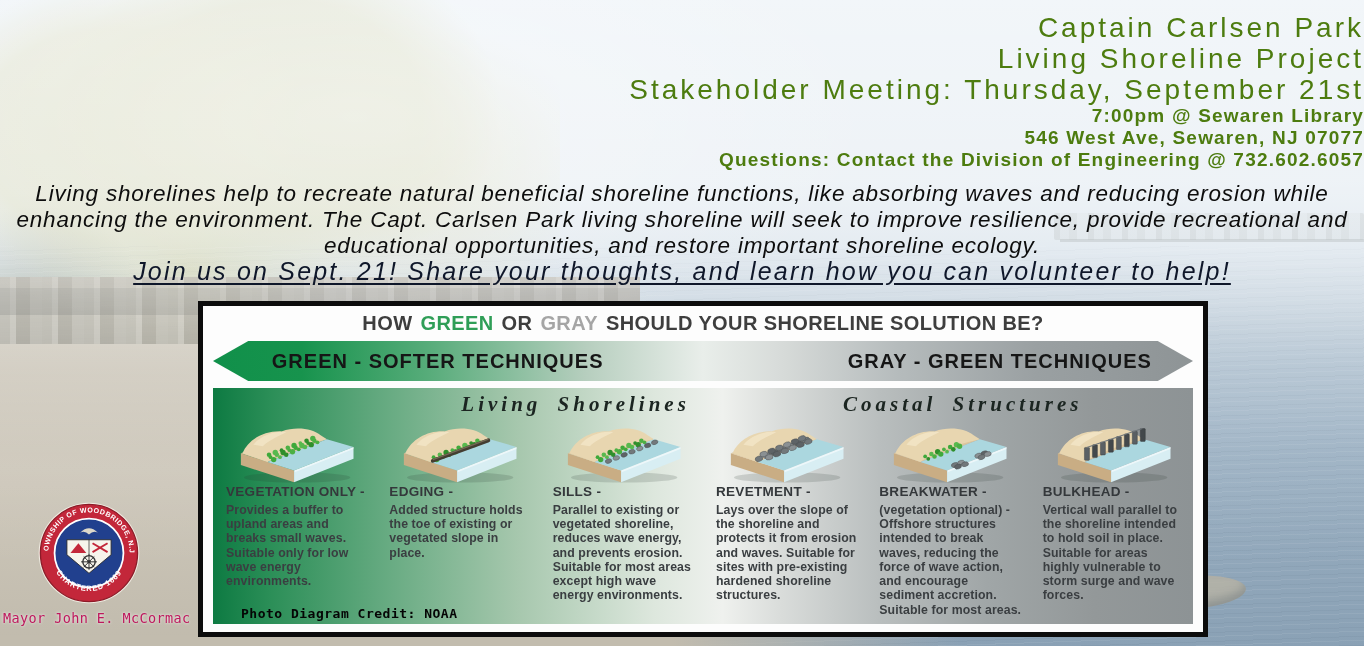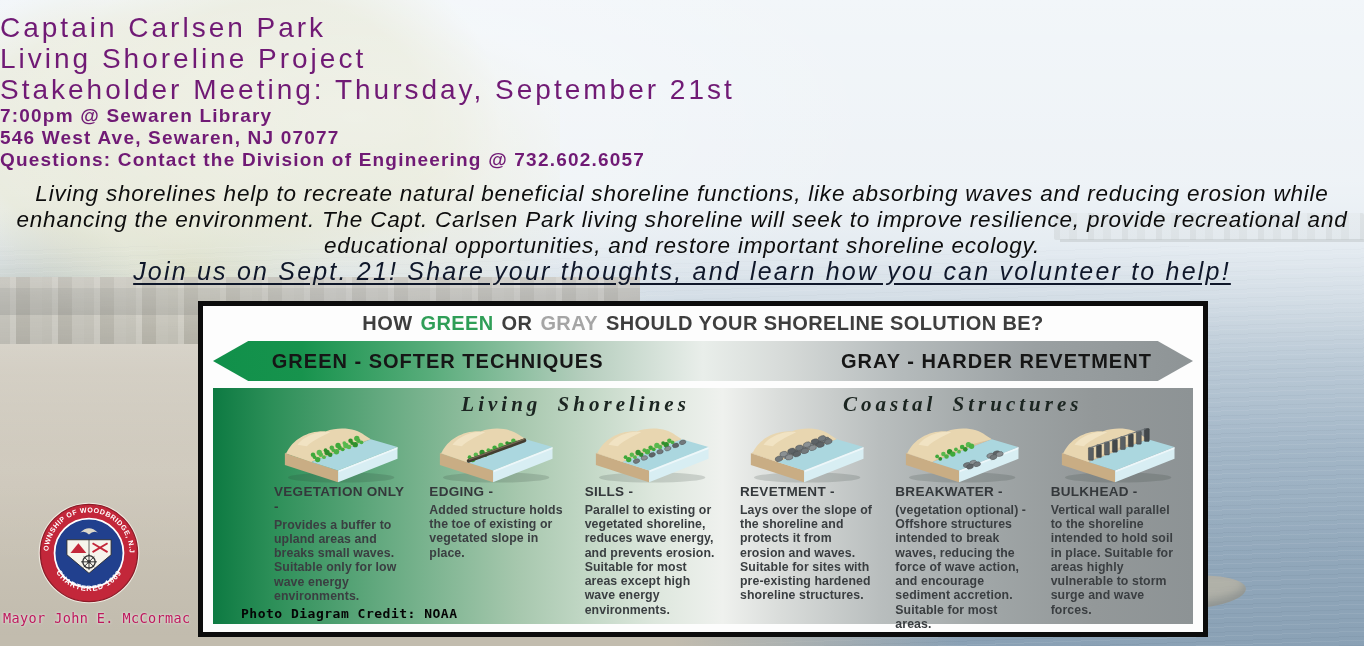--- a/index.html
+++ b/index.html
@@ -34,21 +34,21 @@
   .beach-bottom{left:0;top:636px;width:960px;height:10px;
     background:linear-gradient(90deg,#c2bcae 0%,#c2bcae 70%,rgba(194,188,174,0) 100%);}
   .rock{right:118px;top:576px;width:112px;height:33px;background:#b9b4a5;border-radius:50%;
     opacity:.8;transform:rotate(-4deg);box-shadow:inset 0 -6px 8px rgba(70,80,85,.35);}
   .wash{inset:0;background:
       radial-gradient(ellipse 760px 320px at 26% 18%,rgba(255,255,255,.35),rgba(255,255,255,0) 72%),
       linear-gradient(180deg,rgba(255,255,255,.66) 0%,rgba(255,255,255,.60) 30%,rgba(255,255,255,.45) 45%,
         rgba(255,255,255,.22) 57%,rgba(255,255,255,.08) 70%,rgba(255,255,255,0) 88%);}
 
   
-  .title-block{position:absolute;top:12px;left:0;right:8px;text-align:left;color:#701a75;}
+  .title-block{position:absolute;top:12px;left:0;right:0;text-align:right;color:#4d7c0f;}
   .t-main{font-size:28px;line-height:31px;letter-spacing:3px;}
   .t-sub{font-size:19px;line-height:22px;font-weight:700;letter-spacing:1.2px;}
   .t-sub:first-of-type{margin-top:3px;}
 
   .intro{position:absolute;top:181px;left:8px;right:8px;text-align:center;
     font-style:italic;font-size:22.5px;line-height:26px;letter-spacing:.8px;color:#0d0d0d;}
   .join{position:absolute;top:257px;left:0;right:0;text-align:center;font-style:italic;
     font-size:25px;letter-spacing:2.2px;color:#0f172a;text-decoration:underline;text-underline-offset:3px;}
 
   
@@ -71,21 +71,21 @@
   .grad{position:absolute;left:10px;right:10px;top:82px;bottom:8px;
     background:linear-gradient(90deg,#0d7a42 0%,#2c8f58 6%,#63a97f 17%,#a6c7ad 31%,#dde7dd 45%,
       #eff1ee 52%,#d9dcda 58%,#b9bebe 68%,#a0a6a7 79%,#939899 90%,#8d9395 100%);}
   .band{position:relative;height:34px;}
   .band span{position:absolute;top:4px;transform:translateX(-50%);white-space:nowrap;
     font-family:"Liberation Serif",serif;font-style:italic;font-weight:700;font-size:21px;
     letter-spacing:4px;word-spacing:7px;color:#1b2521;}
   .sec-left{left:37%;}
   .sec-right{left:76.5%;}
 
-  .cols{position:absolute;left:0;right:0;top:34px;bottom:0;display:flex;padding-left:48px;}
+  .cols{position:absolute;left:0;right:0;top:34px;bottom:0;display:flex;}
   .col{flex:1 1 0;padding:0 8px 0 13px;min-width:0;}
   .illo{display:block;width:100%;height:61px;}
   .col h3{margin:2px 0 3px;font-size:13.5px;font-weight:700;line-height:1.1;
     letter-spacing:.3px;color:#34383b;}
   .col p{margin:0;font-size:12.3px;font-weight:700;line-height:1.16;
     letter-spacing:.1px;color:#3a3e41;}
   .credit{position:absolute;left:28px;bottom:3px;font-family:"DejaVu Sans Mono",monospace;
     font-size:13px;font-weight:700;letter-spacing:.5px;color:#050505;}
 
   
@@ -123,21 +123,21 @@
   <div class="intro">Living shorelines help to recreate natural beneficial shoreline functions, like absorbing waves and reducing erosion while enhancing the environment. The Capt. Carlsen Park living shoreline will seek to improve resilience, provide recreational and educational opportunities, and restore important shoreline ecology.</div>
   <div class="join">Join us on Sept. 21! Share your thoughts, and learn how you can volunteer to help!</div>
 
   <div class="panel">
     <div class="q">
       <span>HOW</span><span class="qgreen">GREEN</span><span>OR</span><span class="qgray">GRAY</span><span>SHOULD YOUR SHORELINE SOLUTION BE?</span>
     </div>
 
     <div class="arrow">
       <span class="al">GREEN - SOFTER TECHNIQUES</span>
-      <span class="ar">GRAY - HARDER REVETMENT</span>
+      <span class="ar">GRAY - GREEN TECHNIQUES</span>
     </div>
 
     <div class="grad">
       <div class="band">
         <span class="sec-left">Living Shorelines</span>
         <span class="sec-right">Coastal Structures</span>
       </div>
 
       <div class="cols">
         <div class="col">

